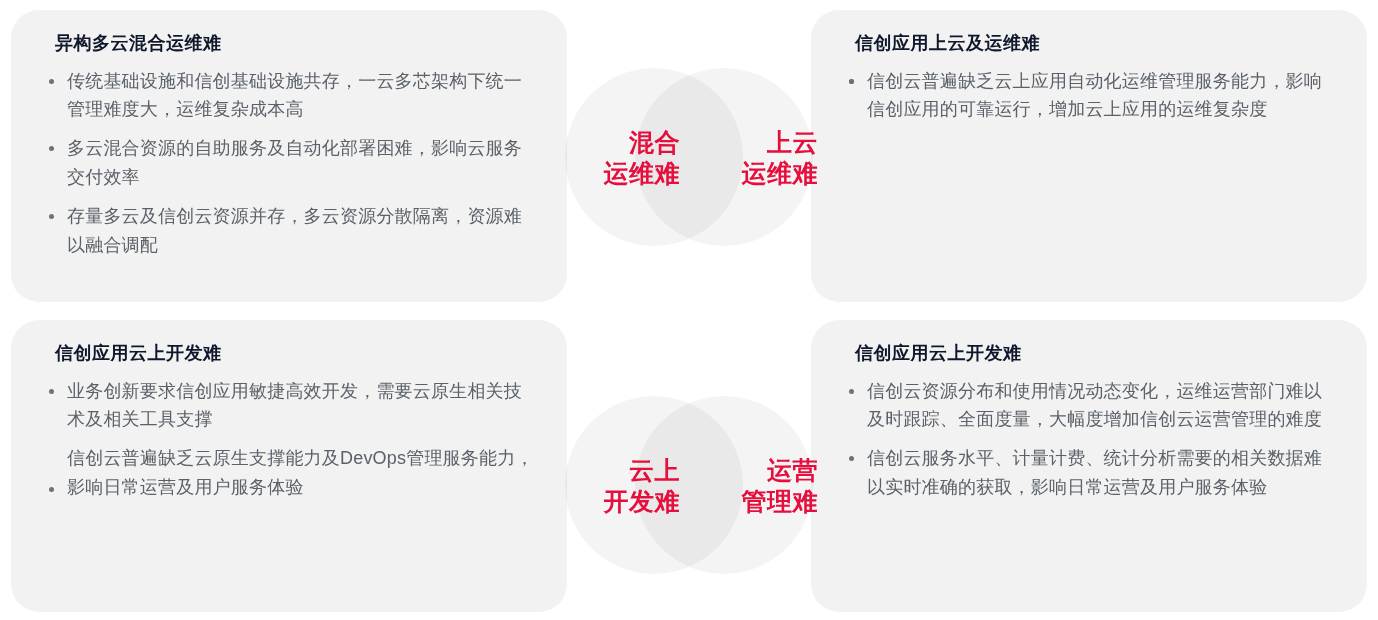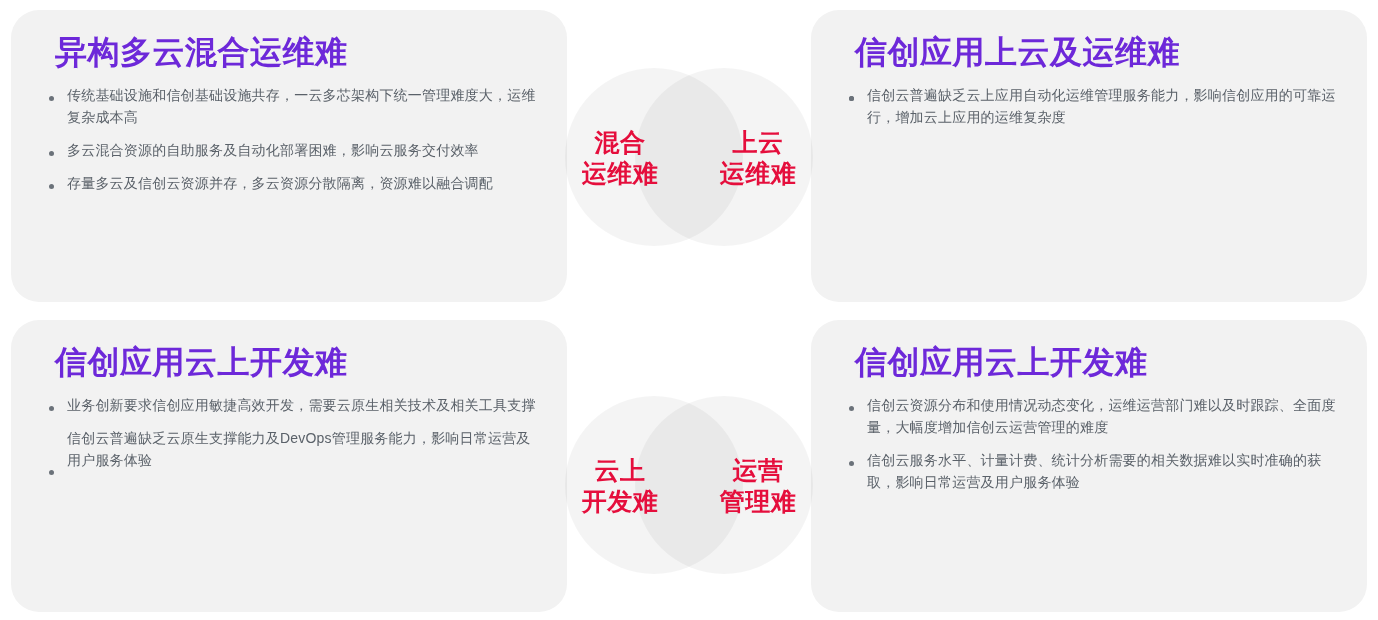--- a/index.html
+++ b/index.html
@@ -31,39 +31,39 @@
     border-radius: 28px;
     box-sizing: border-box;
     padding: 22px 30px 20px 34px;
   }
   .card-left  { left: 11px;  width: 556px; }
   .card-right { left: 811px; width: 556px; }
   .row-top    { top: 10px;  height: 292px; }
   .row-bottom { top: 320px; height: 292px; }
 
   .card-title {
-    font-size: 32px;
+    font-size: 18px;
     font-weight: bold;
-    color: #6d28d9;
+    color: #0f172a;
     letter-spacing: 0.5px;
     margin: 0 0 12px 10px;
     line-height: 1.25;
     font-family: Liberation Serif, serif;
   }
 
   .bullets {
     list-style: none;
     margin: 0;
     padding: 0;
   }
   .bullet {
     position: relative;
     padding-left: 22px;
     margin-bottom: 11px;
-    font-size: 14px;
+    font-size: 18px;
     line-height: 1.58;
     color: #5a6169;
     letter-spacing: 0.2px;
   }
   .bullet:last-child { margin-bottom: 0; }
   .bullet .dot {
     position: absolute;
     left: 4px;
     top: 12px;
     width: 5px;
@@ -92,21 +92,21 @@
     background: rgba(0, 0, 0, 0.045);
   }
   .circle-a { left: 0; }
   .circle-b { left: 70px; }
 
   .circle-label {
     position: absolute;
     top: 50%;
     transform: translateY(-50%);
     width: 120px;
-    text-align: center;
+    text-align: right;
     color: #e50e3c;
     font-size: 25px;
     font-weight: bold;
     line-height: 1.24;
     letter-spacing: 0.5px;
     z-index: 3;
     white-space: pre-line;
   }
   .label-a { left: -5px; }
   .label-b { left: 133px; }

